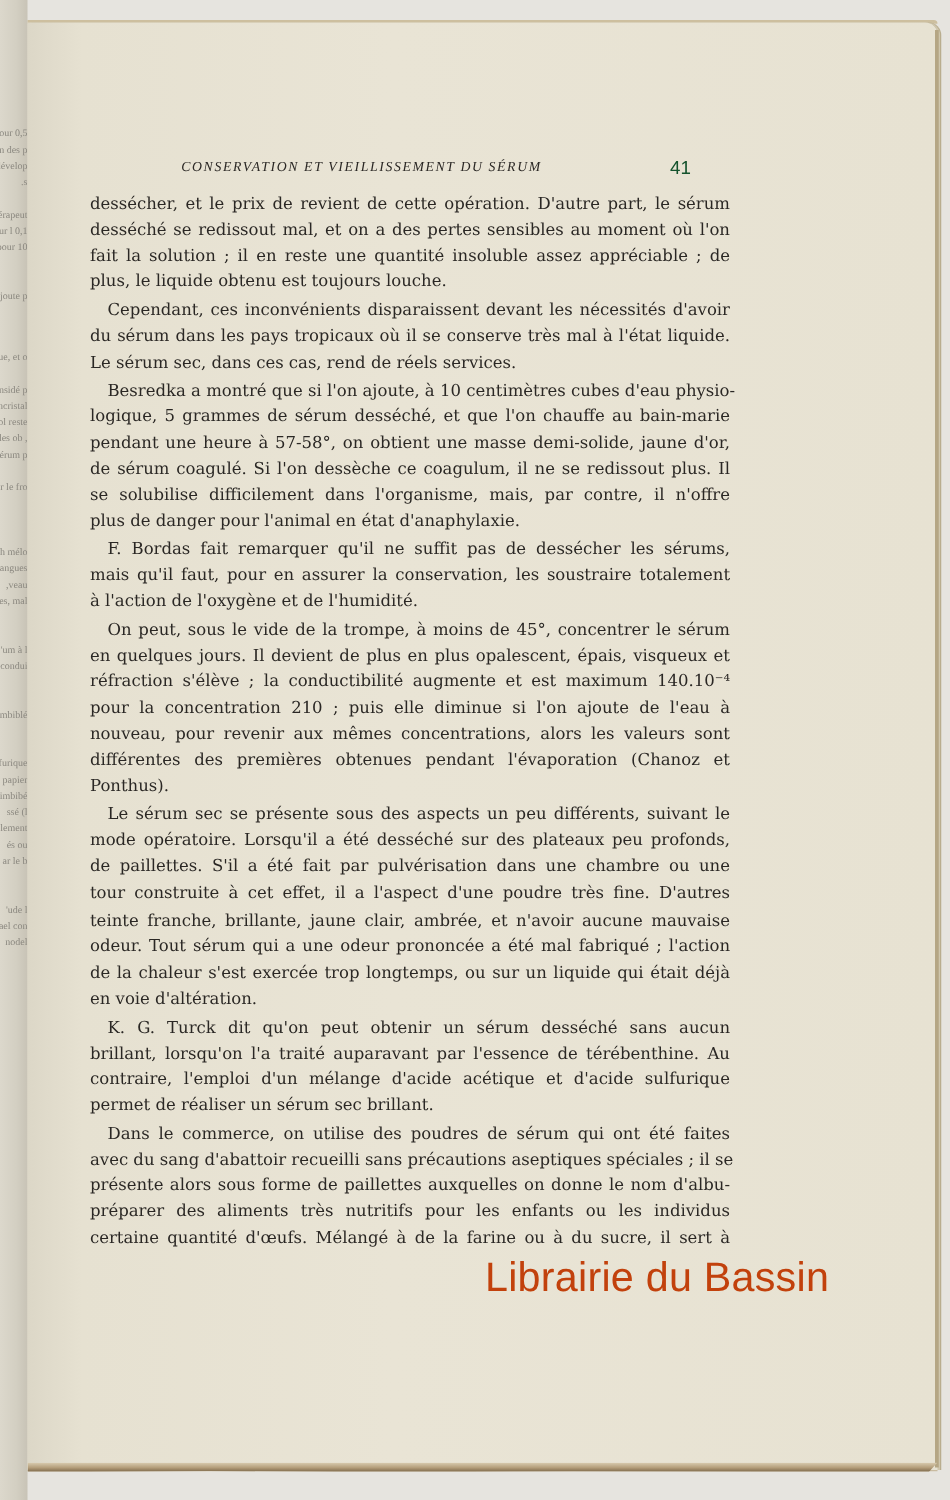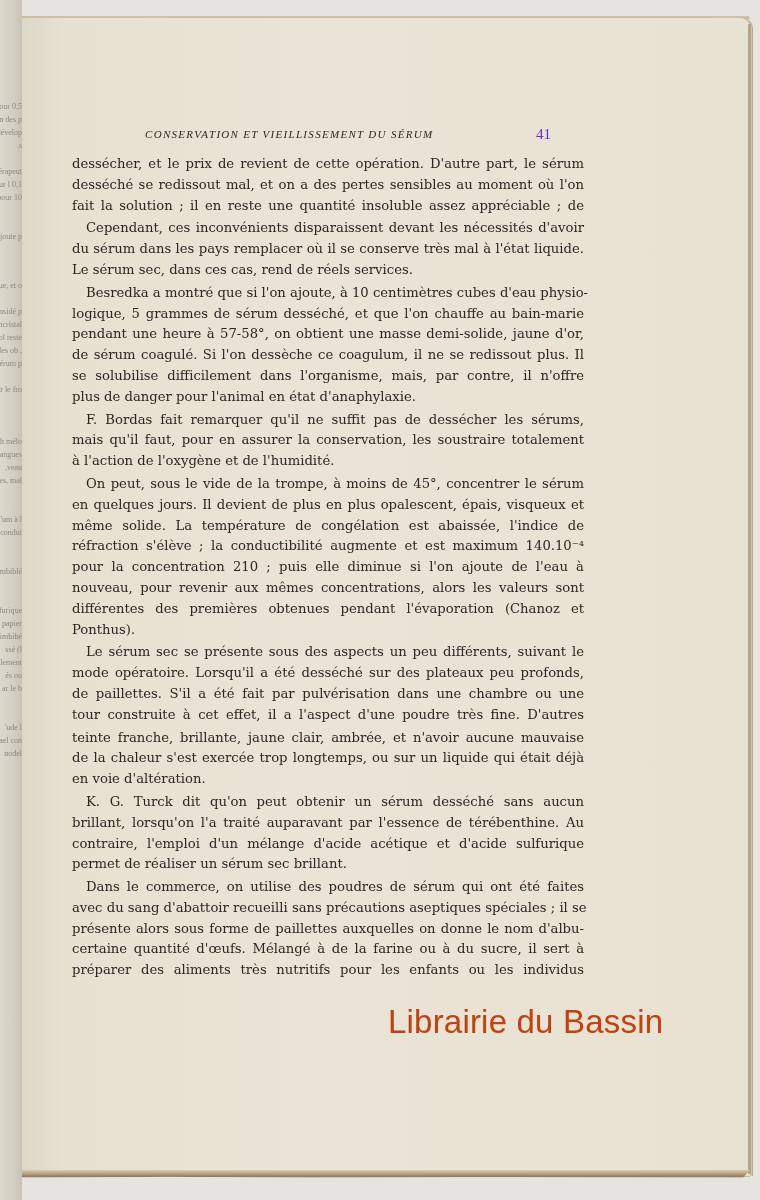--- a/index.html
+++ b/index.html
@@ -83,23 +83,23 @@
       font-family: "Liberation Serif", serif;
       font-style: italic;
       font-size: 11px;
       letter-spacing: 1.3px;
       color: #2b2825;
     }
     .page-number {
       position: absolute;
       left: 536px;
       top: 126px;
-      font-family: Liberation Serif, serif;
+      font-family: Liberation Sans, sans-serif;
       font-size: 15px;
-      color: #6d28d9;
+      color: #14532d;
     }
     
     .body-text {
       position: absolute;
       left: 72px;
       top: 154px;
       width: 512px;
       font-family: "DejaVu Serif", serif;
       font-size: 13.2px;
       line-height: 20.8px;
@@ -193,25 +193,26 @@
 <div class="page-bottom-edge"></div>
 
 <div class="running-head">CONSERVATION ET VIEILLISSEMENT DU SÉRUM</div>
 <div class="page-number">41</div>
 
 <div class="body-text" id="body-text">
     <div>
       <div class="line">dessécher, et le prix de revient de cette opération. D'autre part, le sérum</div>
       <div class="line">desséché se redissout mal, et on a des pertes sensibles au moment où l'on</div>
       <div class="line">fait la solution ; il en reste une quantité insoluble assez appréciable ; de</div>
+      <div class="line last">plus, le liquide obtenu est toujours louche.</div>
     </div>
     <div class="para-gap"></div>
     <div>
       <div class="line indent">Cependant, ces inconvénients disparaissent devant les nécessités d'avoir</div>
-      <div class="line">du sérum dans les pays remplacer où il se conserve très mal à l'état liquide.</div>
+      <div class="line">du sérum dans les pays tropicaux où il se conserve très mal à l'état liquide.</div>
       <div class="line last">Le sérum sec, dans ces cas, rend de réels services.</div>
     </div>
     <div class="para-gap"></div>
     <div>
       <div class="line indent">Besredka a montré que si l'on ajoute, à 10 centimètres cubes d'eau physio-</div>
       <div class="line">logique, 5 grammes de sérum desséché, et que l'on chauffe au bain-marie</div>
       <div class="line">pendant une heure à 57-58°, on obtient une masse demi-solide, jaune d'or,</div>
       <div class="line">de sérum coagulé. Si l'on dessèche ce coagulum, il ne se redissout plus. Il</div>
       <div class="line">se solubilise difficilement dans l'organisme, mais, par contre, il n'offre</div>
       <div class="line last">plus de danger pour l'animal en état d'anaphylaxie.</div>
@@ -219,50 +220,50 @@
     <div class="para-gap"></div>
     <div>
       <div class="line indent">F. Bordas fait remarquer qu'il ne suffit pas de dessécher les sérums,</div>
       <div class="line">mais qu'il faut, pour en assurer la conservation, les soustraire totalement</div>
       <div class="line last">à l'action de l'oxygène et de l'humidité.</div>
     </div>
     <div class="para-gap"></div>
     <div>
       <div class="line indent">On peut, sous le vide de la trompe, à moins de 45°, concentrer le sérum</div>
       <div class="line">en quelques jours. Il devient de plus en plus opalescent, épais, visqueux et</div>
-      <div class="line">même solide. La température de congélation est abaissée, l'indice de</div>
       <div class="line">réfraction s'élève ; la conductibilité augmente et est maximum 140.10⁻⁴</div>
       <div class="line">pour la concentration 210 ; puis elle diminue si l'on ajoute de l'eau à</div>
       <div class="line">nouveau, pour revenir aux mêmes concentrations, alors les valeurs sont</div>
       <div class="line">différentes des premières obtenues pendant l'évaporation (Chanoz et</div>
       <div class="line last">Ponthus).</div>
     </div>
     <div class="para-gap"></div>
     <div>
       <div class="line indent">Le sérum sec se présente sous des aspects un peu différents, suivant le</div>
       <div class="line">mode opératoire. Lorsqu'il a été desséché sur des plateaux peu profonds,</div>
       <div class="line">de paillettes. S'il a été fait par pulvérisation dans une chambre ou une</div>
       <div class="line">tour construite à cet effet, il a l'aspect d'une poudre très fine. D'autres</div>
     </div>
     <div class="para-gap"></div>
     <div>
       <div class="line">teinte franche, brillante, jaune clair, ambrée, et n'avoir aucune mauvaise</div>
+      <div class="line">odeur. Tout sérum qui a une odeur prononcée a été mal fabriqué ; l'action</div>
       <div class="line">de la chaleur s'est exercée trop longtemps, ou sur un liquide qui était déjà</div>
       <div class="line last">en voie d'altération.</div>
     </div>
     <div class="para-gap"></div>
     <div>
       <div class="line indent">K. G. Turck dit qu'on peut obtenir un sérum desséché sans aucun</div>
       <div class="line">brillant, lorsqu'on l'a traité auparavant par l'essence de térébenthine. Au</div>
       <div class="line">contraire, l'emploi d'un mélange d'acide acétique et d'acide sulfurique</div>
       <div class="line last">permet de réaliser un sérum sec brillant.</div>
     </div>
     <div class="para-gap"></div>
     <div>
       <div class="line indent">Dans le commerce, on utilise des poudres de sérum qui ont été faites</div>
       <div class="line">avec du sang d'abattoir recueilli sans précautions aseptiques spéciales ; il se</div>
       <div class="line">présente alors sous forme de paillettes auxquelles on donne le nom d'albu-</div>
+      <div class="line">préparer des aliments très nutritifs pour les enfants ou les individus</div>
       <div class="line">certaine quantité d'œufs. Mélangé à de la farine ou à du sucre, il sert à</div>
-      <div class="line">préparer des aliments très nutritifs pour les enfants ou les individus</div>
     </div>
   </div>
 
 <div class="watermark">Librairie du Bassin</div>
 
 </body></html>

